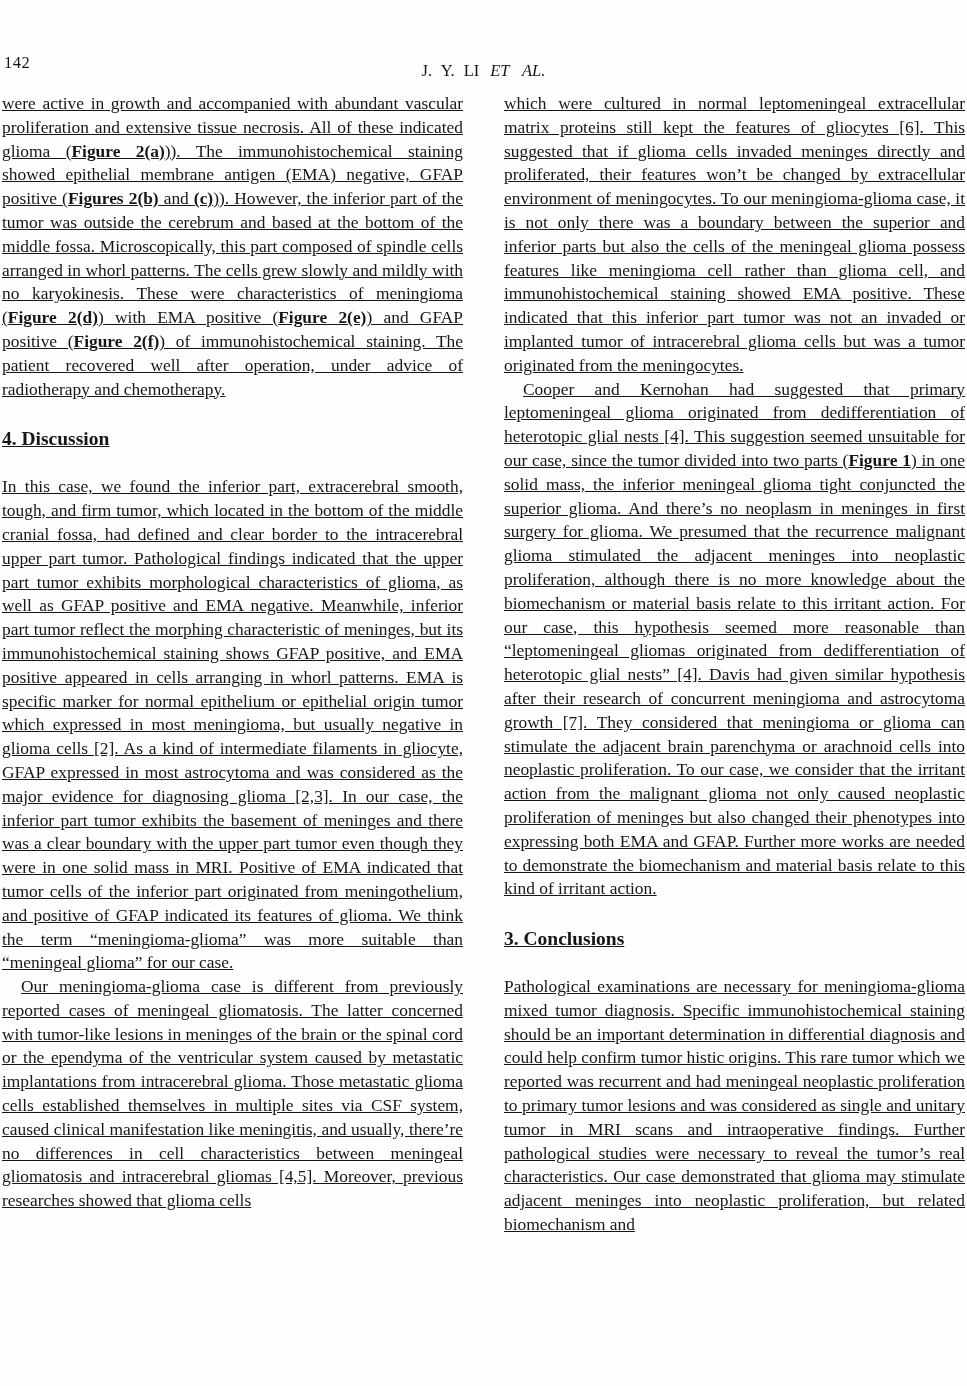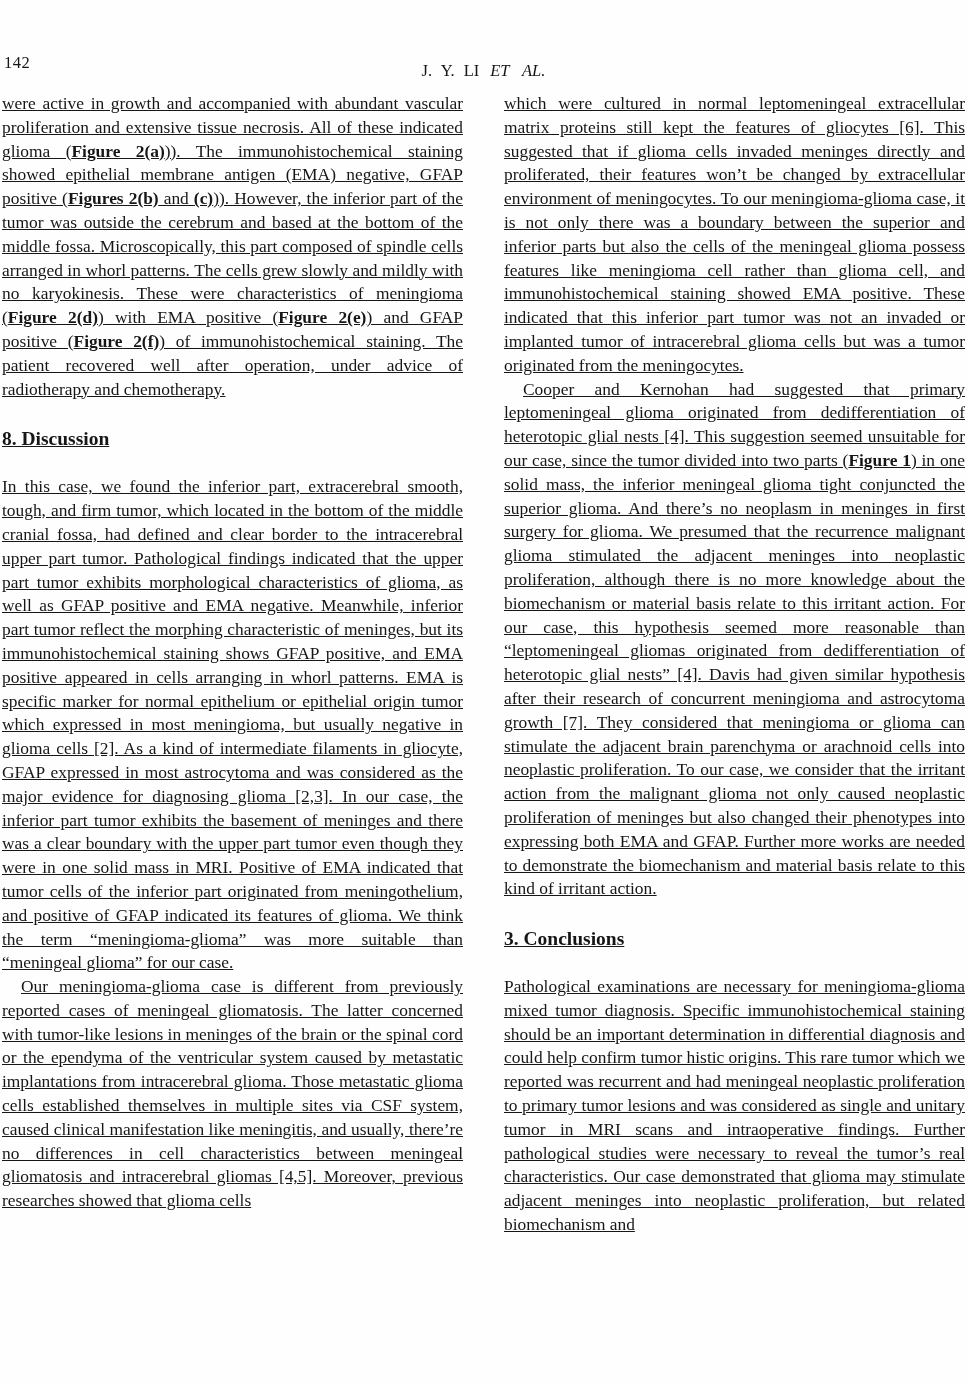--- a/index.html
+++ b/index.html
@@ -77,21 +77,21 @@
     <span class="page-number">142</span>
     <div class="running-title">
       <span>J. Y. LI</span><span class="running-et-al">ET AL.</span>
     </div>
   </header>
 
   <main class="columns">
 
     <section class="col">
       <p>were active in growth and accompanied with abundant vascular proliferation and extensive tissue necrosis. All of these indicated glioma (<b>Figure 2(a)</b>)). The immunohistochemical staining showed epithelial membrane antigen (EMA) negative, GFAP positive (<b>Figures 2(b)</b> and <b>(c)</b>)). However, the inferior part of the tumor was outside the cerebrum and based at the bottom of the middle fossa. Microscopically, this part composed of spindle cells arranged in whorl patterns. The cells grew slowly and mildly with no karyokinesis. These were characteristics of meningioma (<b>Figure 2(d)</b>) with EMA positive (<b>Figure 2(e)</b>) and GFAP positive (<b>Figure 2(f)</b>) of immunohistochemical staining. The patient recovered well after operation, under advice of radiotherapy and chemotherapy.</p>
-      <h2 class="section-heading">8. Discussion</h2>
+      <h2 class="section-heading">4. Discussion</h2>
       <p>In this case, we found the inferior part, extracerebral smooth, tough, and firm tumor, which located in the bottom of the middle cranial fossa, had defined and clear border to the intracerebral upper part tumor. Pathological findings indicated that the upper part tumor exhibits morphological characteristics of glioma, as well as GFAP positive and EMA negative. Meanwhile, inferior part tumor reflect the morphing characteristic of meninges, but its immunohistochemical staining shows GFAP positive, and EMA positive appeared in cells arranging in whorl patterns. EMA is specific marker for normal epithelium or epithelial origin tumor which expressed in most meningioma, but usually negative in glioma cells [2]. As a kind of intermediate filaments in gliocyte, GFAP expressed in most astrocytoma and was considered as the major evidence for diagnosing glioma [2,3]. In our case, the inferior part tumor exhibits the basement of meninges and there was a clear boundary with the upper part tumor even though they were in one solid mass in MRI. Positive of EMA indicated that tumor cells of the inferior part originated from meningothelium, and positive of GFAP indicated its features of glioma. We think the term “meningioma-glioma” was more suitable than “meningeal glioma” for our case.</p>
       <p class="indent">Our meningioma-glioma case is different from previously reported cases of meningeal gliomatosis. The latter concerned with tumor-like lesions in meninges of the brain or the spinal cord or the ependyma of the ventricular system caused by metastatic implantations from intracerebral glioma. Those metastatic glioma cells established themselves in multiple sites via CSF system, caused clinical manifestation like meningitis, and usually, there’re no differences in cell characteristics between meningeal gliomatosis and intracerebral gliomas [4,5]. Moreover, previous researches showed that glioma cells</p>
     </section>
 
     <section class="col">
       <p>which were cultured in normal leptomeningeal extracellular matrix proteins still kept the features of gliocytes [6]. This suggested that if glioma cells invaded meninges directly and proliferated, their features won’t be changed by extracellular environment of meningocytes. To our meningioma-glioma case, it is not only there was a boundary between the superior and inferior parts but also the cells of the meningeal glioma possess features like meningioma cell rather than glioma cell, and immunohistochemical staining showed EMA positive. These indicated that this inferior part tumor was not an invaded or implanted tumor of intracerebral glioma cells but was a tumor originated from the meningocytes.</p>
       <p class="indent">Cooper and Kernohan had suggested that primary leptomeningeal glioma originated from dedifferentiation of heterotopic glial nests [4]. This suggestion seemed unsuitable for our case, since the tumor divided into two parts (<b>Figure 1</b>) in one solid mass, the inferior meningeal glioma tight conjuncted the superior glioma. And there’s no neoplasm in meninges in first surgery for glioma. We presumed that the recurrence malignant glioma stimulated the adjacent meninges into neoplastic proliferation, although there is no more knowledge about the biomechanism or material basis relate to this irritant action. For our case, this hypothesis seemed more reasonable than “leptomeningeal gliomas originated from dedifferentiation of heterotopic glial nests” [4]. Davis had given similar hypothesis after their research of concurrent meningioma and astrocytoma growth [7]. They considered that meningioma or glioma can stimulate the adjacent brain parenchyma or arachnoid cells into neoplastic proliferation. To our case, we consider that the irritant action from the malignant glioma not only caused neoplastic proliferation of meninges but also changed their phenotypes into expressing both EMA and GFAP. Further more works are needed to demonstrate the biomechanism and material basis relate to this kind of irritant action.</p>
       <h2 class="section-heading">3. Conclusions</h2>
       <p>Pathological examinations are necessary for meningioma-glioma mixed tumor diagnosis. Specific immunohistochemical staining should be an important determination in differential diagnosis and could help confirm tumor histic origins. This rare tumor which we reported was recurrent and had meningeal neoplastic proliferation to primary tumor lesions and was considered as single and unitary tumor in MRI scans and intraoperative findings. Further pathological studies were necessary to reveal the tumor’s real characteristics. Our case demonstrated that glioma may stimulate adjacent meninges into neoplastic proliferation, but related biomechanism and</p>
     </section>

